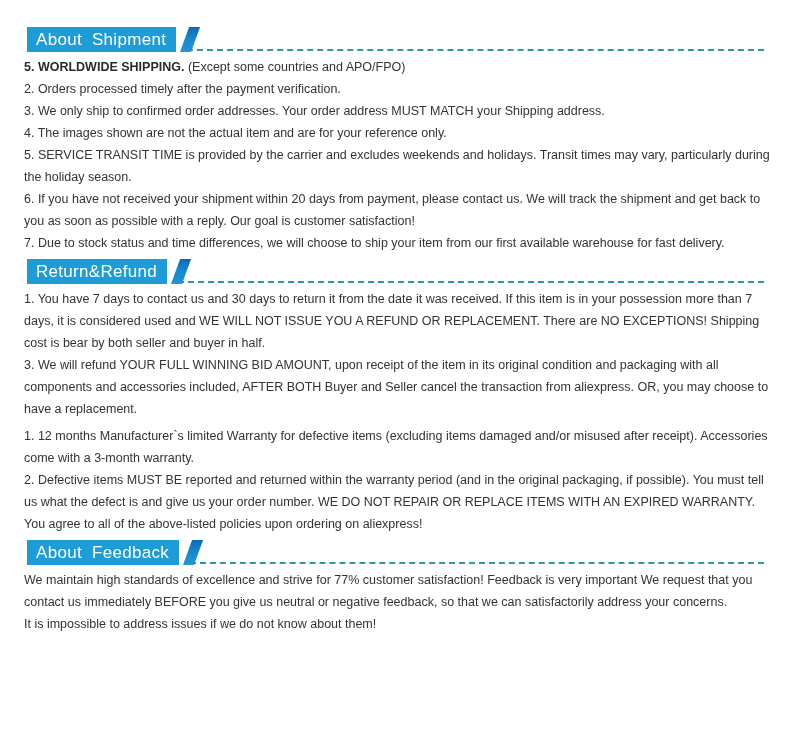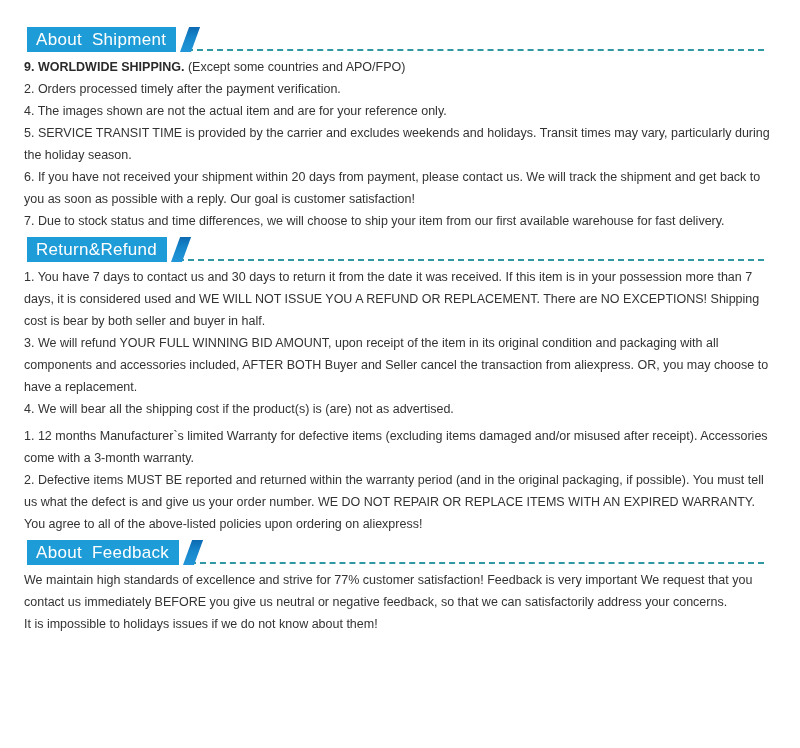--- a/index.html
+++ b/index.html
@@ -64,41 +64,41 @@
 
   <div class="section">
     <div class="header">
       <div class="banner">
         <span>About Shipment</span>
       </div>
       <div class="tail"></div>
       <div class="dots"></div>
     </div>
     <div class="content">
-      <p class="item"><b>9. WORLDWIDE SHIPPING.</b><span> (Except some countries and APO/FPO)</span></p>
+      <p class="item"><b>5. WORLDWIDE SHIPPING.</b><span> (Except some countries and APO/FPO)</span></p>
       <p class="item"><b></b><span>2. Orders processed timely after the payment verification.</span></p>
+      <p class="item"><b></b><span>3. We only ship to confirmed order addresses. Your order address MUST MATCH your Shipping address.</span></p>
       <p class="item"><b></b><span>4. The images shown are not the actual item and are for your reference only.</span></p>
       <p class="item"><b></b><span>5. SERVICE TRANSIT TIME is provided by the carrier and excludes weekends and holidays. Transit times may vary, particularly during the holiday season.</span></p>
       <p class="item"><b></b><span>6. If you have not received your shipment within 20 days from payment, please contact us. We will track the shipment and get back to you as soon as possible with a reply. Our goal is customer satisfaction!</span></p>
       <p class="item"><b></b><span>7. Due to stock status and time differences, we will choose to ship your item from our first available warehouse for fast delivery.</span></p>
     </div>
   </div>
 
   <div class="section">
     <div class="header">
       <div class="banner">
         <span>Return&amp;Refund</span>
       </div>
       <div class="tail"></div>
       <div class="dots"></div>
     </div>
     <div class="content">
       <p class="item"><b></b><span>1. You have 7 days to contact us and 30 days to return it from the date it was received. If this item is in your possession more than 7 days, it is considered used and WE WILL NOT ISSUE YOU A REFUND OR REPLACEMENT. There are NO EXCEPTIONS! Shipping cost is bear by both seller and buyer in half.</span></p>
       <p class="item"><b></b><span>3. We will refund YOUR FULL WINNING BID AMOUNT, upon receipt of the item in its original condition and packaging with all components and accessories included, AFTER BOTH Buyer and Seller cancel the transaction from aliexpress. OR, you may choose to have a replacement.</span></p>
-      <p class="item"><b></b><span>4.  We will bear all the shipping cost if the product(s) is (are) not as advertised.</span></p>
     </div>
   </div>
 
   <div class="section">
     <div class="content">
       <p class="item"><b></b><span>1. 12 months Manufacturer`s limited Warranty for defective items (excluding items damaged and/or misused after receipt). Accessories come with a 3-month warranty.</span></p>
       <p class="item"><b></b><span>2. Defective items MUST BE reported and returned within the warranty period (and in the original packaging, if possible). You must tell us what the defect is and give us your order number. WE DO NOT REPAIR OR REPLACE ITEMS WITH AN EXPIRED WARRANTY.</span></p>
       <p class="item"><b></b><span>You agree to all of the above-listed policies upon ordering on aliexpress!</span></p>
     </div>
   </div>
@@ -106,17 +106,17 @@
   <div class="section">
     <div class="header">
       <div class="banner">
         <span>About Feedback</span>
       </div>
       <div class="tail"></div>
       <div class="dots"></div>
     </div>
     <div class="content">
       <p class="item"><b></b><span>We maintain high standards of excellence and strive for 77% customer satisfaction! Feedback is very important We request that you contact us immediately BEFORE you give us neutral or negative feedback, so that we can satisfactorily address your concerns.</span></p>
-      <p class="item"><b></b><span>It is impossible to holidays issues if we do not know about them!</span></p>
+      <p class="item"><b></b><span>It is impossible to address issues if we do not know about them!</span></p>
     </div>
   </div>
 
 </div>
 
 </body></html>

